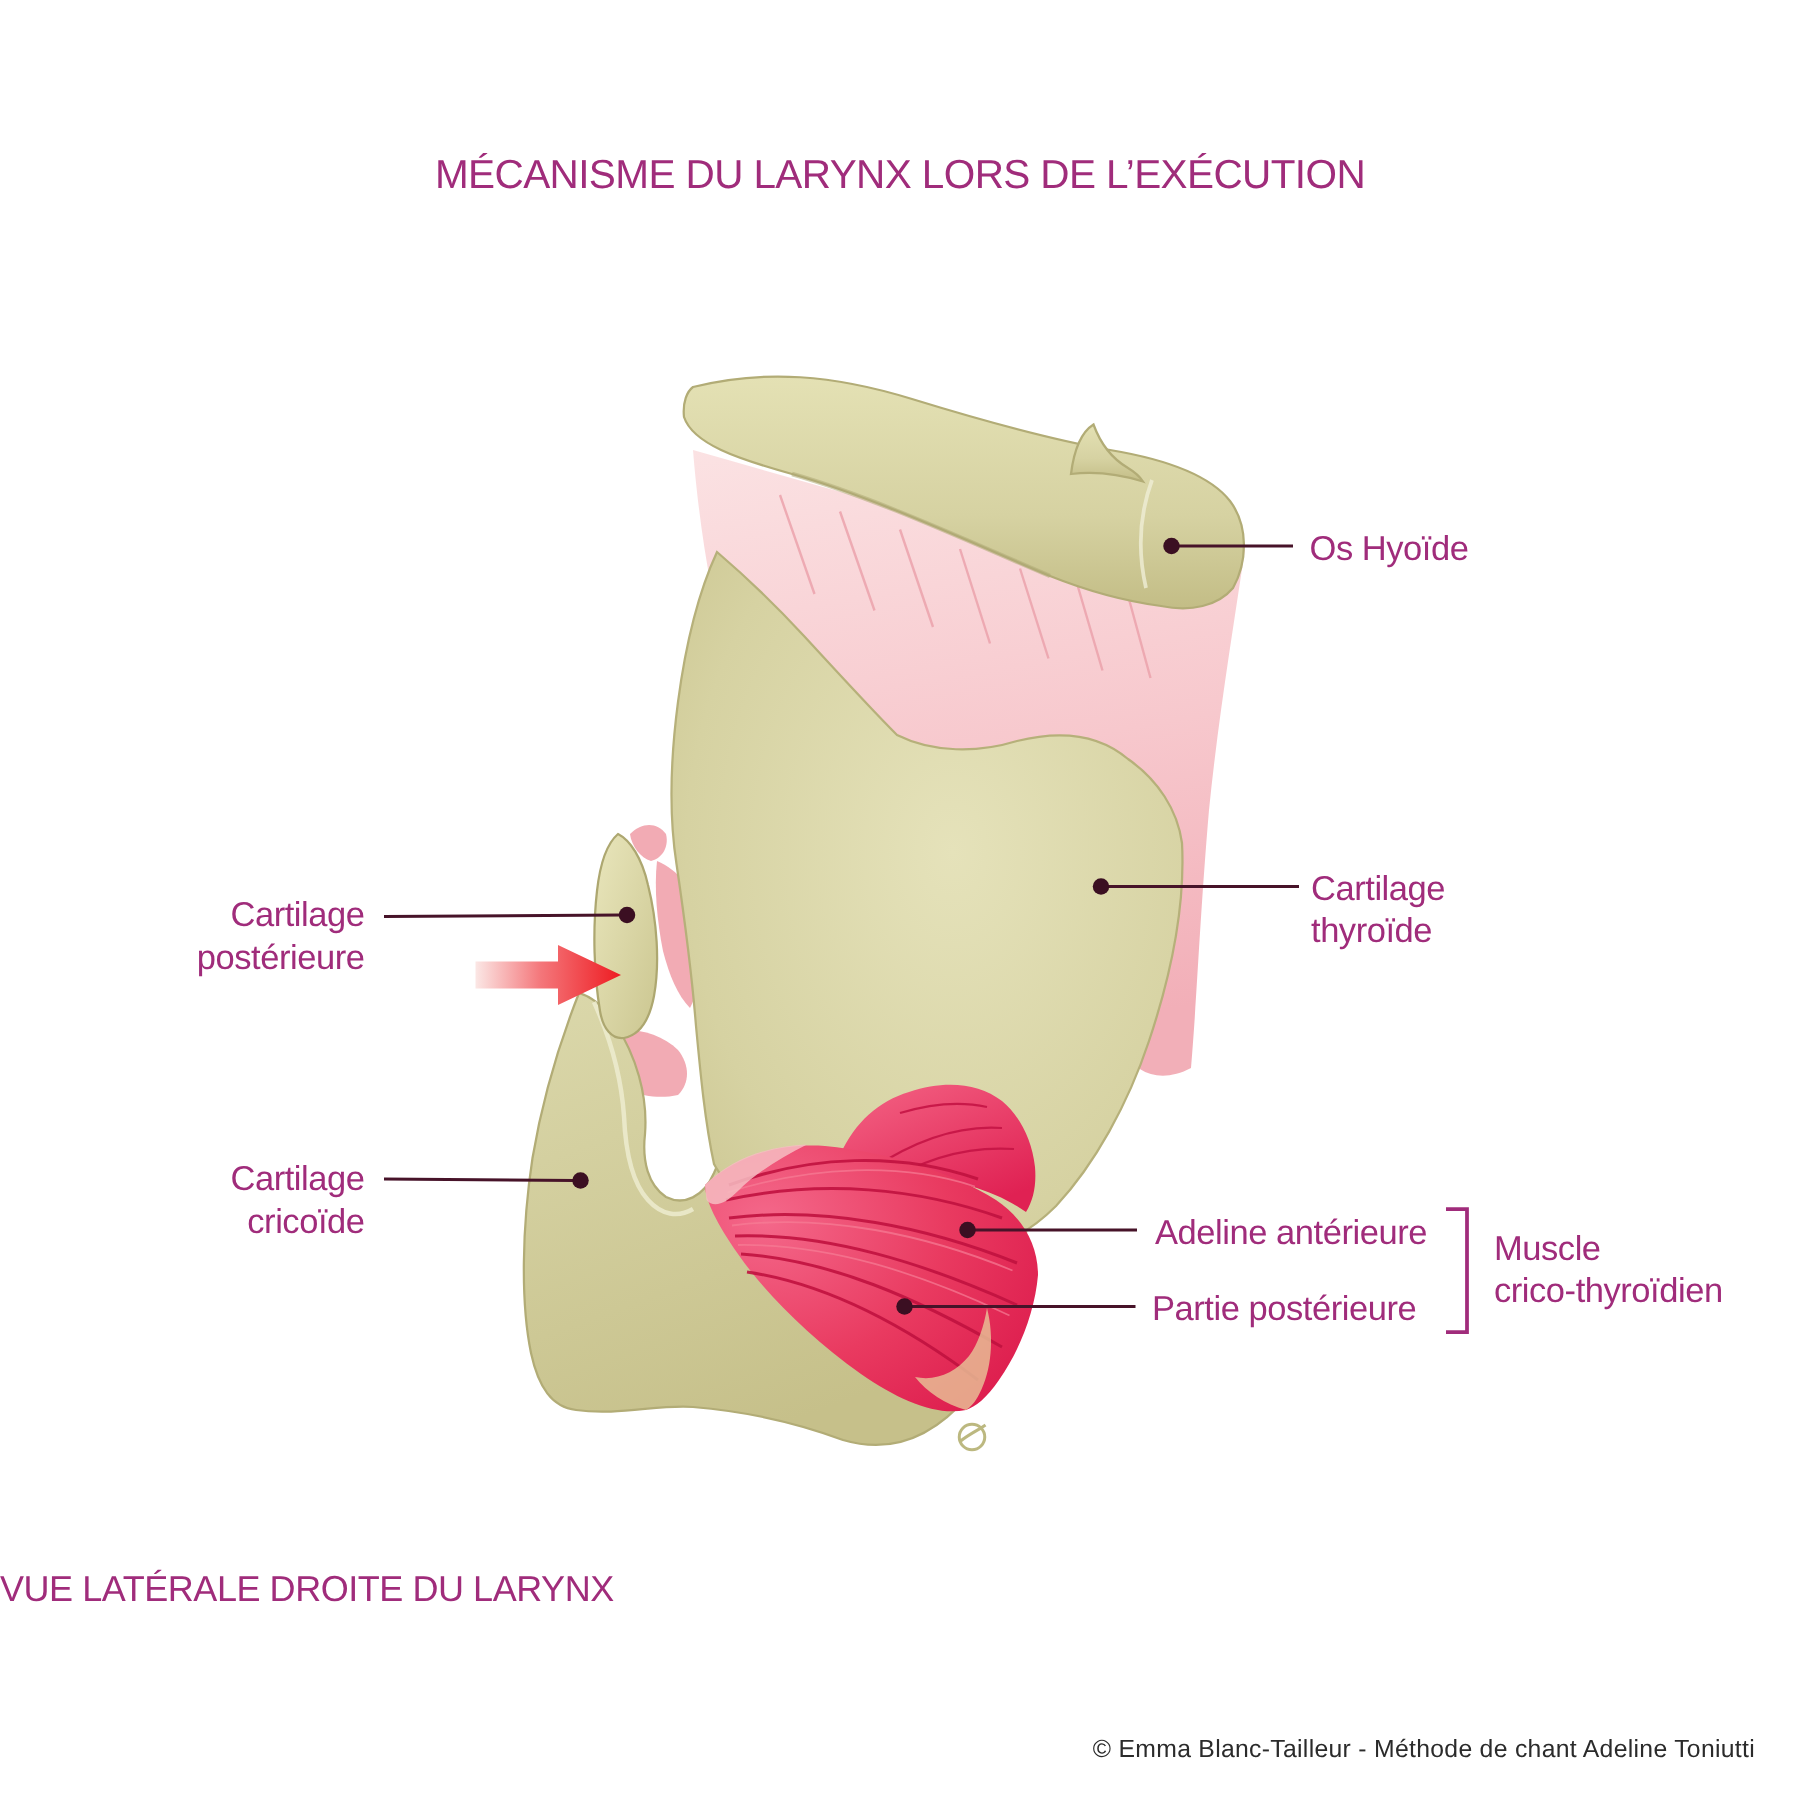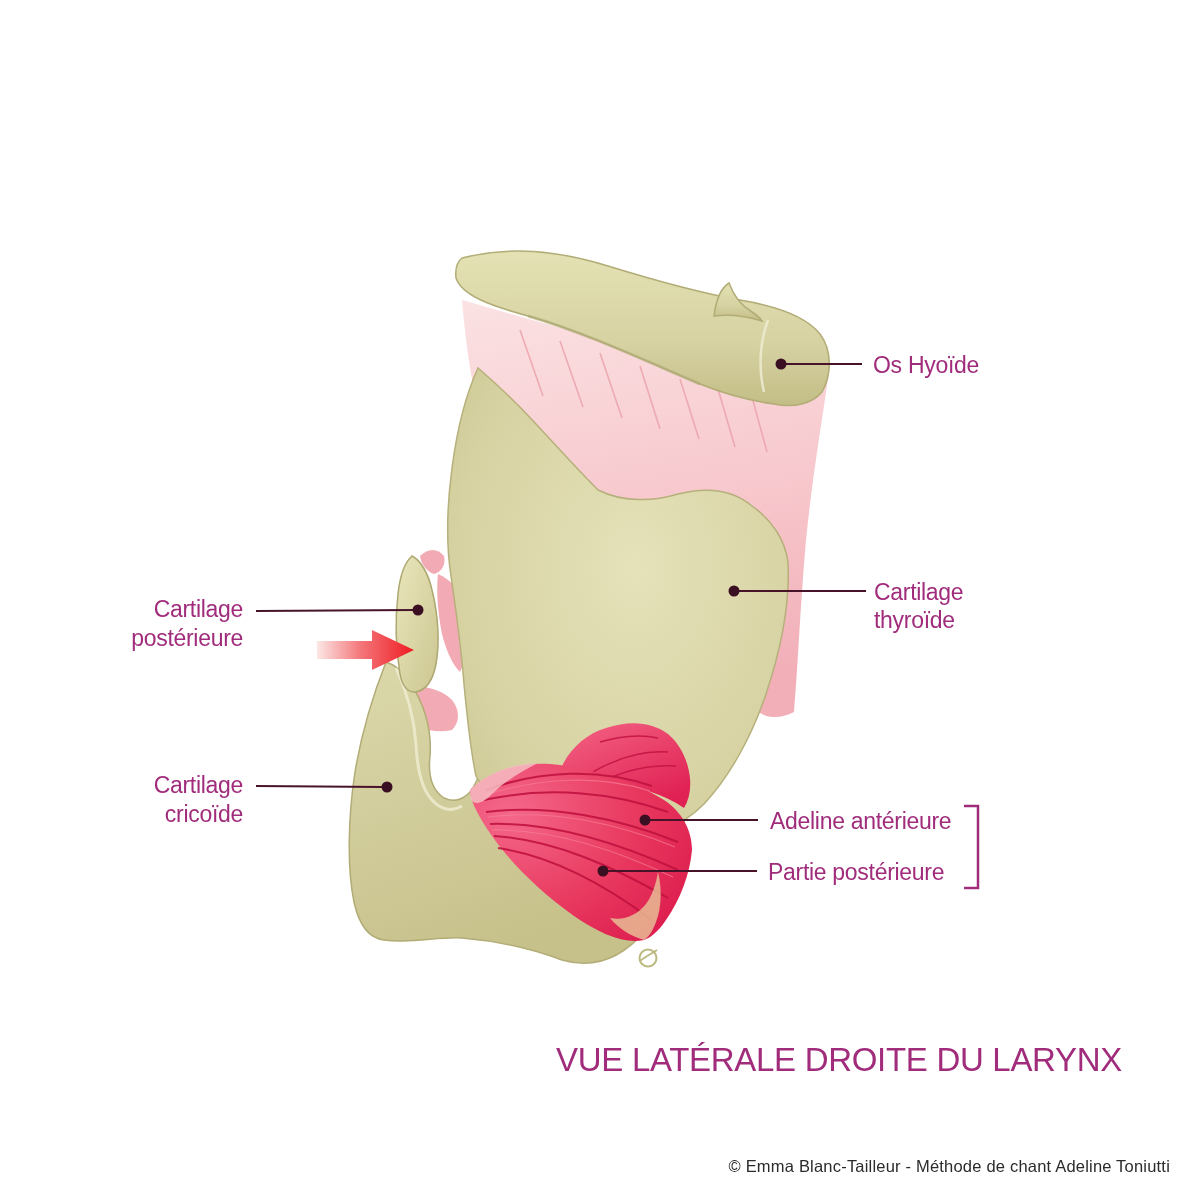--- a/index.html
+++ b/index.html
@@ -12,22 +12,22 @@
   .txt{position:absolute;color:var(--accent,#A02C7B);}
   .title{
     left:0;right:0;top:99px;text-align:center;
     font-size:27px;line-height:35px;letter-spacing:-0.4px;font-weight:400;
   }
   .label{
     font-size:23px;line-height:28px;letter-spacing:-0.3px;white-space:nowrap;
   }
   .label.right{text-align:right;}
   .caption{
-    left:0;width:1108px;top:1044px;text-align:right;
-    font-size:33px;line-height:32px;letter-spacing:-0.3px;padding-left:14px;
+    left:0;width:1108px;top:1044px;text-align:left;
+    font-size:24px;line-height:32px;letter-spacing:-0.3px;
   }
   .credit{
     right:30px;top:1157px;font-size:16.5px;letter-spacing:0.2px;
     color:var(--credit_text,#2B2B2B);white-space:nowrap;
   }
 </style>
 </head>
 <body>
 
 <div class="stage">
@@ -164,20 +164,21 @@
       <circle cx="734" cy="591" r="5.5"></circle>
       <circle cx="418" cy="610" r="5.5"></circle>
       <circle cx="387" cy="787" r="5.5"></circle>
       <circle cx="645" cy="820" r="5.5"></circle>
       <circle cx="603" cy="871" r="5.5"></circle>
     </g>
     <path fill="none" style="stroke:var(--accent,#A02C7B)" stroke-width="2.5" d="M964,806 L978,806 L978,888 L964,888"></path>
   </svg>
 
   <div class="txt title">
+    <div>MÉCANISME DU LARYNX LORS DE L’EXÉCUTION</div>
   </div>
 
   <div class="txt label" style="left:873px;top:351px;">Os Hyoïde</div>
 
   <div class="txt label" style="left:874px;top:578px;">
     <div>Cartilage</div>
     <div>thyroïde</div>
   </div>
 
   <div class="txt label right" style="left:60px;top:595px;width:183px;line-height:29px;">
@@ -187,17 +188,21 @@
 
   <div class="txt label right" style="left:60px;top:771px;width:183px;line-height:29px;">
     <div>Cartilage</div>
     <div>cricoïde</div>
   </div>
 
   <div class="txt label" style="left:770px;top:807px;">Adeline antérieure</div>
 
   <div class="txt label" style="left:768px;top:858px;text-align:center;">Partie postérieure</div>
 
+  <div class="txt label" style="left:996px;top:818px;">
+    <div>Muscle</div>
+    <div>crico-thyroïdien</div>
+  </div>
 
   <div class="txt caption">VUE LATÉRALE DROITE DU LARYNX</div>
 
   <div class="txt credit">© Emma Blanc-Tailleur - Méthode de chant Adeline Toniutti</div>
 </div>
 
 </body></html>

